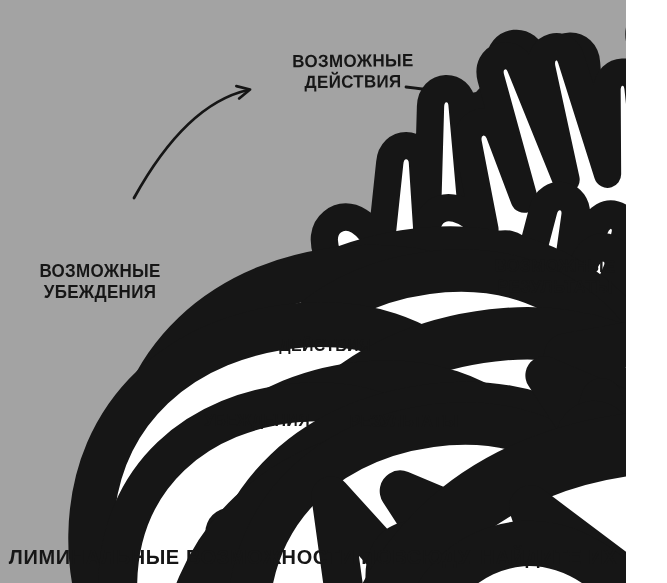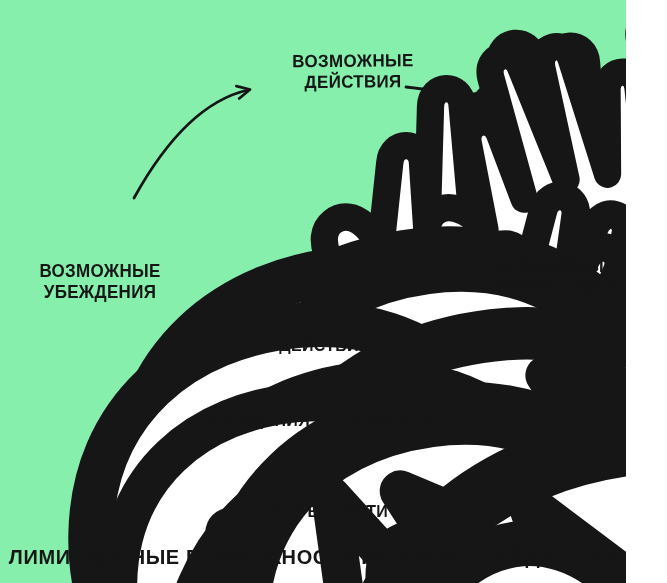--- a/index.html
+++ b/index.html
@@ -1,19 +1,19 @@
 <!DOCTYPE html>
 <html><head>
 <meta charset="utf-8">
 <style>
   html,body{margin:0;padding:0;background:#fff;}
   #stage{
     position:relative;
     width:626px;height:583px;
-    background:#86efac;
+    background:#a3a3a3;
     overflow:hidden;
     font-family:"Liberation Sans", sans-serif;
     color:#161616;
   }
   #art{position:absolute;left:0;top:0;}
   .lbl{
     position:absolute;
     text-align:center;
     font-weight:700;
     font-size:17px;
@@ -157,16 +157,15 @@
 
   <div class="lbl" style="left:480px;top:257px;width:150px;transform:scaleY(1.04) rotate(0.5deg);">ВОЗМОЖНЫЕ
 РЕЗУЛЬТАТЫ</div>
 
   <div class="lbl small" style="left:255px;top:336px;width:140px;">ДЕЙСТВИЯ</div>
 
   <div class="lbl small" style="left:187px;top:411px;width:140px;">УБЕЖДЕНИЯ</div>
 
   <div class="lbl small" style="left:334px;top:412px;width:140px;">РЕЗУЛЬТАТЫ</div>
 
-  <div class="lbl small" style="left:255px;top:502px;width:140px;">ПОТРЕБНОСТИ</div>
 
   <div id="caption">ЛИМИНАЛЬНЫЕ ВОЗМОЖНОСТИ ПОВСЮДУ. НАЙДИТЕ ИХ</div>
 </div>
 
 </body></html>

